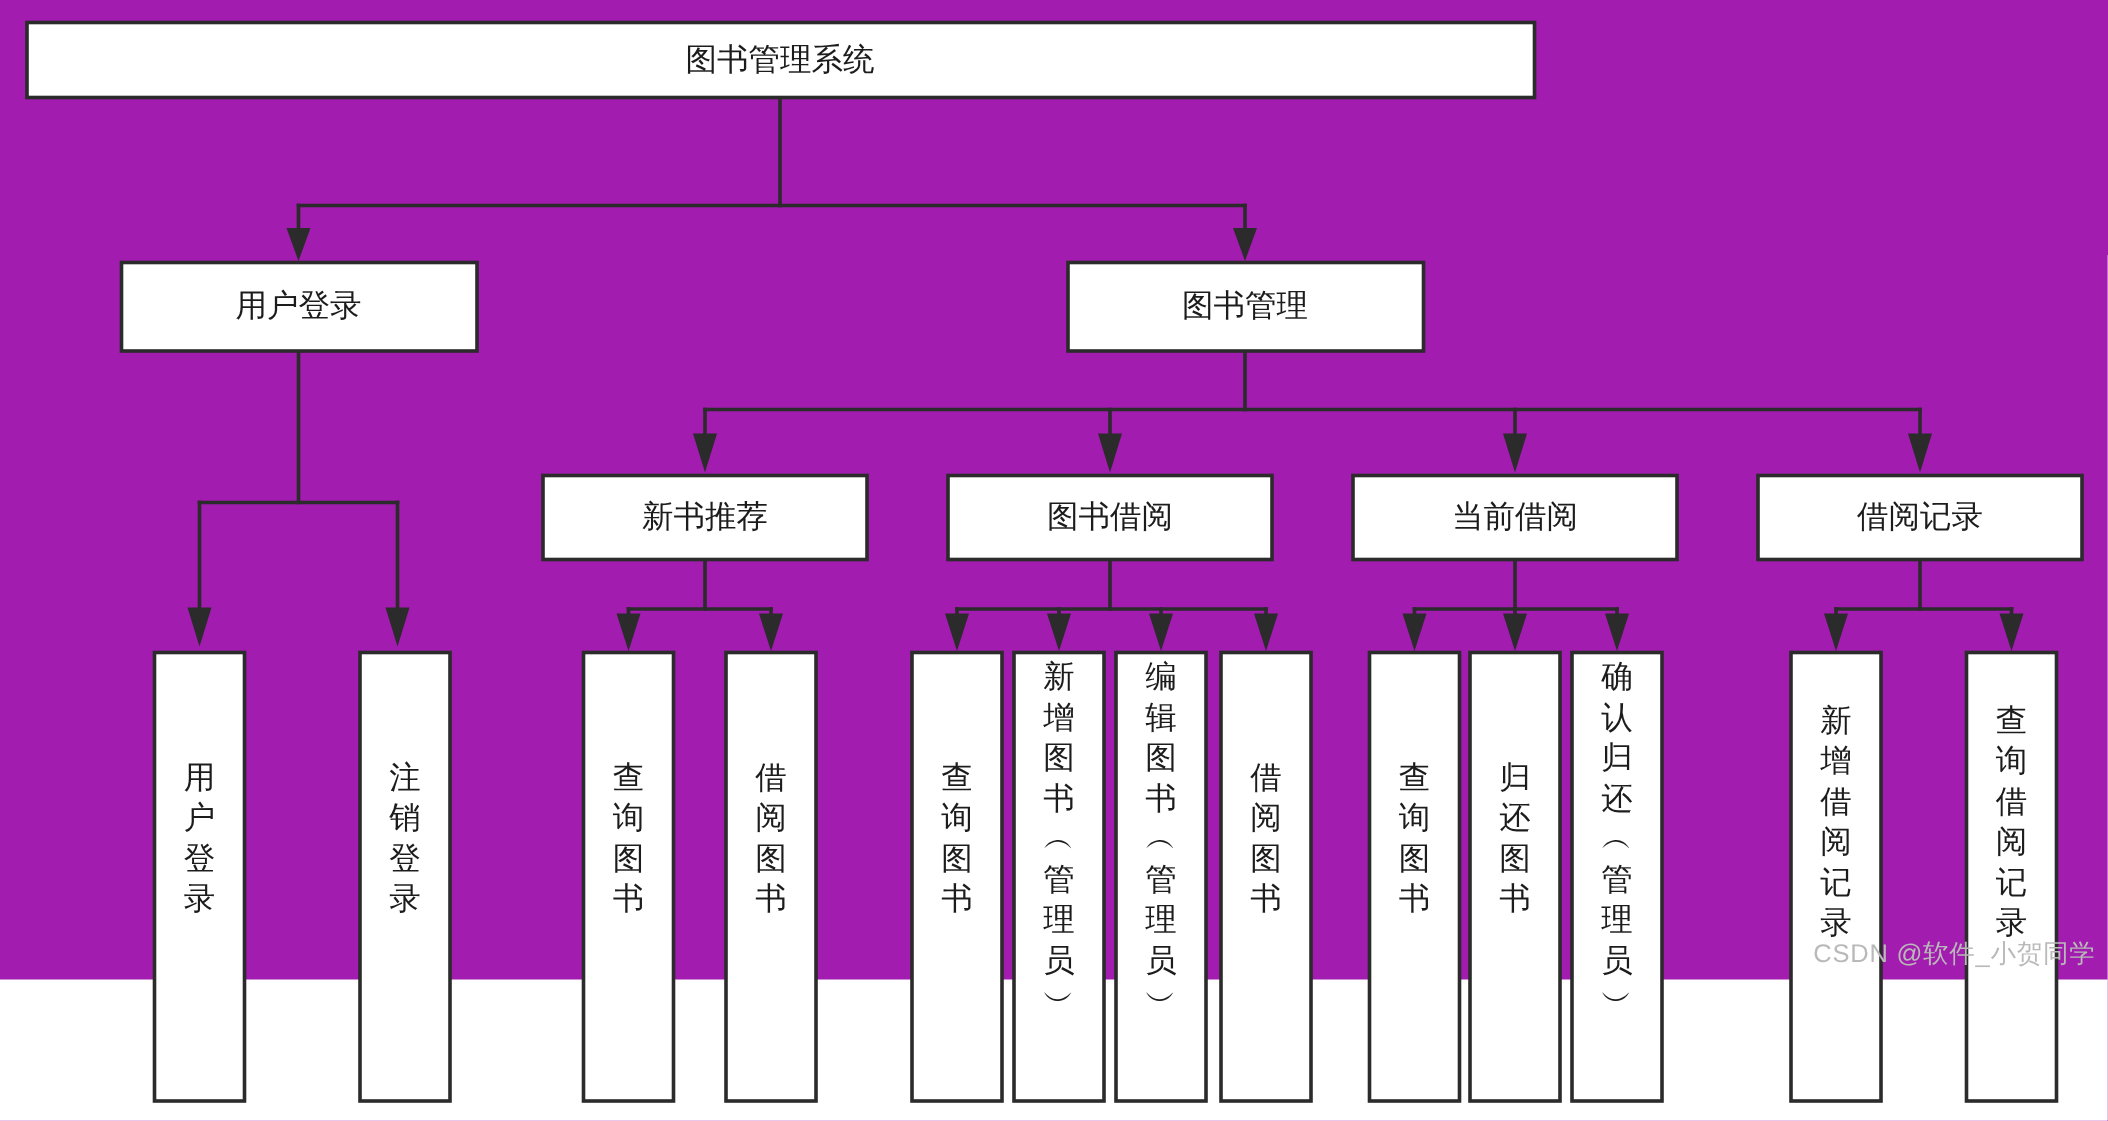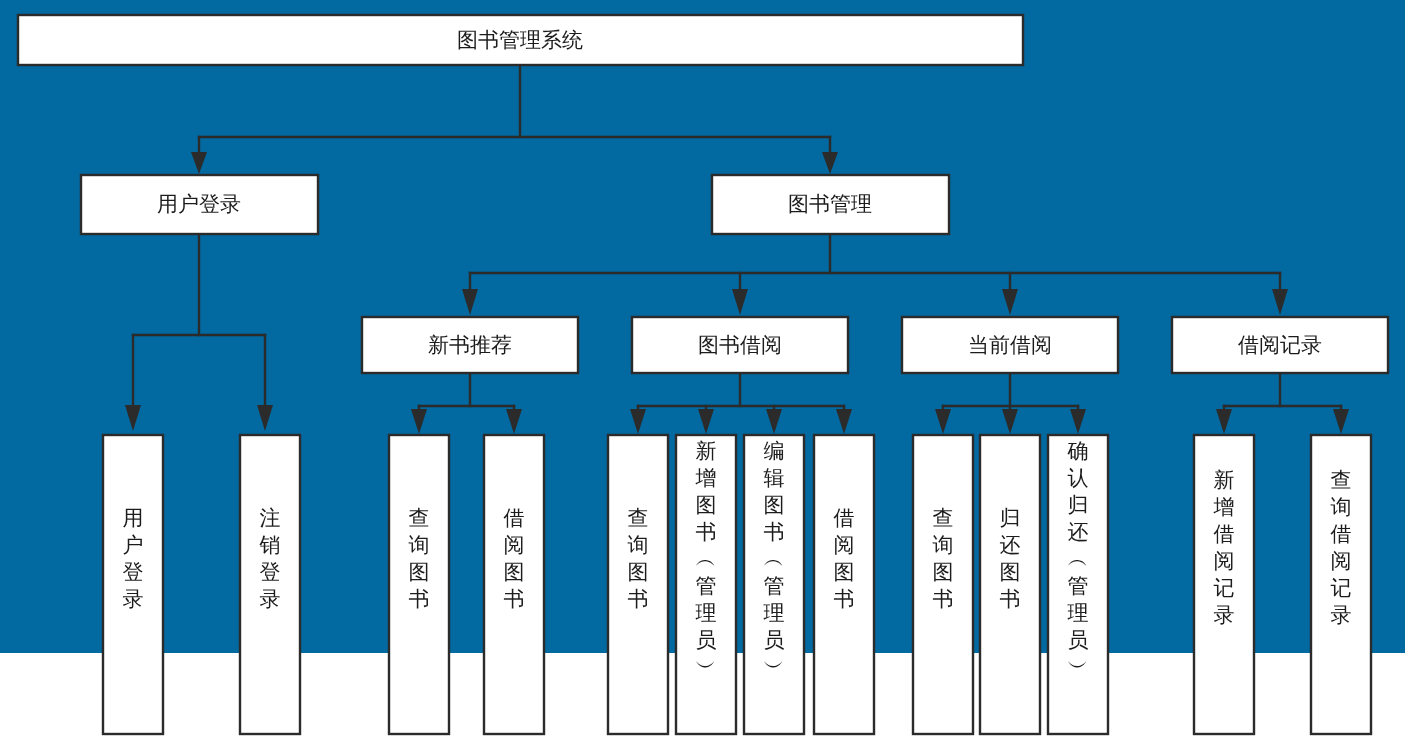--- a/index.html
+++ b/index.html
@@ -10,21 +10,21 @@
   body {
     width: 1405px;
     height: 747px;
     font-family: "Liberation Sans", "DejaVu Sans", sans-serif;
     overflow: hidden;
   }
   #diagram-root {
     position: relative;
     width: 1405px;
     height: 653px;
-    background: #0369a1;
+    background: #a21caf;
   }
   svg.diagram {
     position: absolute;
     left: 0;
     top: 0;
     width: 1405px;
     height: 747px;
   }
   .node-box {
     fill: #ffffff;
@@ -230,14 +230,15 @@
       <text class="node-label-vertical" x="1224" y="487"><tspan x="1224" y="487">新</tspan><tspan x="1224" y="514">增</tspan><tspan x="1224" y="541">借</tspan><tspan x="1224" y="568">阅</tspan><tspan x="1224" y="595">记</tspan><tspan x="1224" y="622">录</tspan></text>
     </g>
 
     <g>
       <rect class="node-box" x="1311" y="435" width="60" height="299"></rect>
       <text class="node-label-vertical" x="1341" y="487"><tspan x="1341" y="487">查</tspan><tspan x="1341" y="514">询</tspan><tspan x="1341" y="541">借</tspan><tspan x="1341" y="568">阅</tspan><tspan x="1341" y="595">记</tspan><tspan x="1341" y="622">录</tspan></text>
     </g>
 
   </svg>
 
+  <div class="watermark">CSDN @软件_小贺同学</div>
 
 </div>
 
 </body></html>

